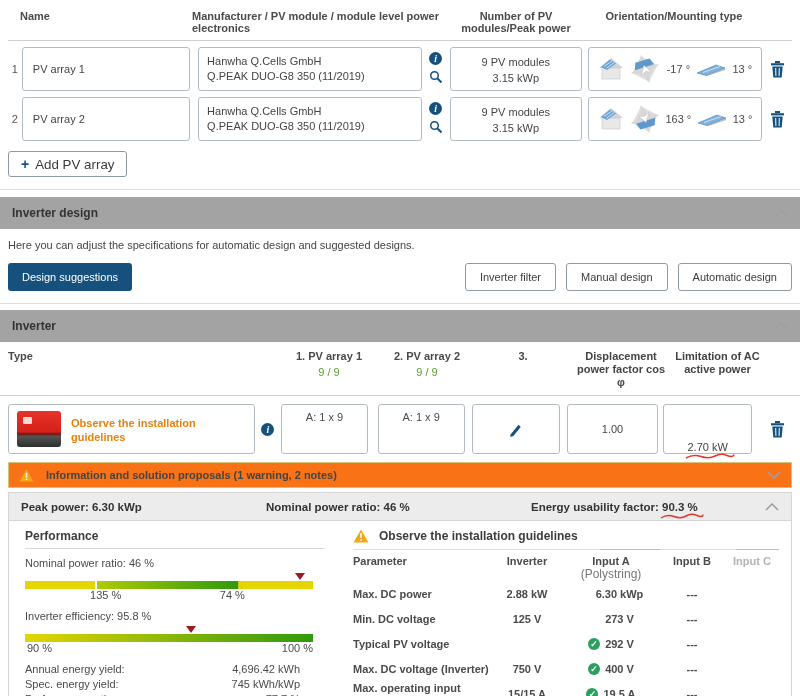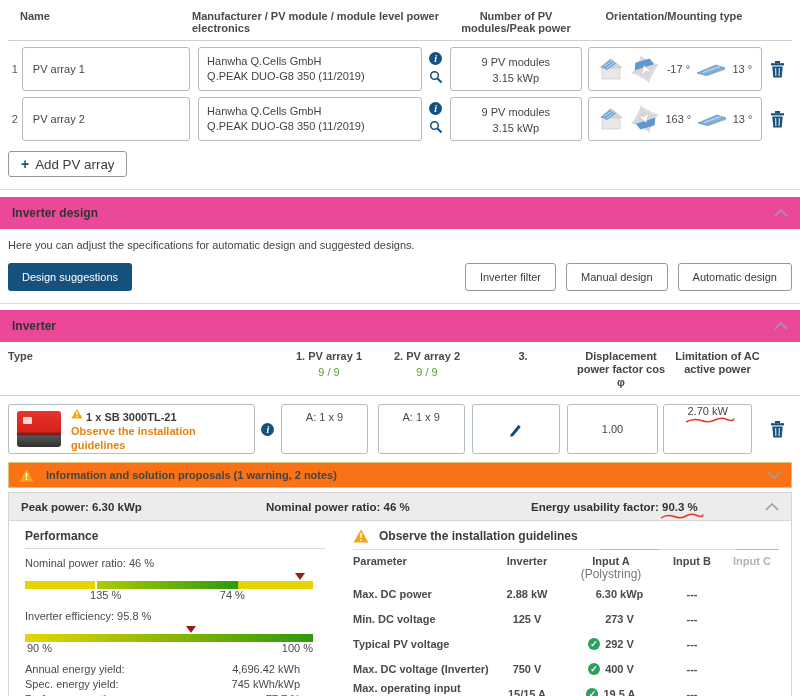--- a/index.html
+++ b/index.html
@@ -38,21 +38,21 @@
   .plus { color:#16517d; font-weight:bold; font-size:14px; line-height:1; }
 
   
   .info-ic { width:13px; height:13px; border-radius:50%; background:#16517d; color:#fff;
     font-family:"Liberation Serif", serif; font-style:italic; font-weight:bold; font-size:10px;
     display:flex; align-items:center; justify-content:center; }
   .deg { color:#4a4a4a; white-space:nowrap; }
   .compass-rot { display:inline-block; width:30px; height:30px; }
 
   
-  .band { height:32px; background:#ec4899; display:flex; align-items:center;
+  .band { height:32px; background:#a3a3a3; display:flex; align-items:center;
     justify-content:space-between; padding:0 12px; font-weight:bold; color:#333; font-size:12px; }
   .id-body { padding:10px 8px 12px 8px; }
   .btn-row { display:flex; justify-content:space-between; margin-top:12px; align-items:center; }
   .btn-primary { background:#16517d; color:#fff; border:none; border-radius:3px; height:28px;
     padding:0 14px; font-size:11px; cursor:pointer; font-family:inherit; }
   .btn-group { display:flex; gap:10px; }
   .btn-outline { background:#fff; border:1px solid #8f9aa3; color:#3c3c3c; border-radius:3px;
     height:28px; padding:0 14px; font-size:11px; cursor:pointer; font-family:inherit; }
 
   
@@ -74,21 +74,21 @@
     background:#f6d9d7; border-radius:1px; }
   .type-text { position:relative; line-height:14px; padding-top:2px; }
   .type-name { font-weight:bold; color:#3c3c3c; }
   .type-warn { color:#e8820c; font-weight:bold; }
   .warn-tri { display:inline-block; vertical-align:2px; }
   .iv-info { width:27px; display:flex; justify-content:center; }
   .arr-box { width:88px; height:50px; text-align:center; padding-top:6px; color:#4a4a4a; }
   .arr-box2 { margin-left:10px; }
   .pencil-box { width:90px; height:50px; margin-left:7px; display:flex; align-items:center; justify-content:center; }
   .cos-box { width:92px; height:50px; margin-left:7px; display:flex; align-items:center; justify-content:center; }
-  .lim-box { width:91px; height:50px; margin-left:5px; display:flex; align-items:flex-start; justify-content:center; }
+  .lim-box { width:91px; height:50px; margin-left:5px; display:flex; align-items:flex-end; justify-content:center; }
   .inv-trash { width:30px; display:flex; justify-content:center; margin-left:10px; }
 
   .squig { position:relative; display:inline-block; }
   .squig svg { position:absolute; left:-2px; bottom:-6px; }
 
   .warn-bar { margin:8px 8px 0 8px; height:26px; background:#f97316; border:1px solid #d9c477;
     display:flex; align-items:center; justify-content:space-between; padding:0 10px; cursor:pointer; }
   .warn-bar .wb-left { display:flex; align-items:center; gap:12px; font-weight:bold; color:#444; }
 
   
@@ -329,28 +329,20 @@
       </div>
       <div class="ih-col3">3.</div>
       <div class="ih-cos">Displacement power factor cos φ</div>
       <div class="ih-lim">Limitation of AC active power</div>
     </div>
 
     <div class="inv-row">
       <div class="box type-box">
         <div class="inv-img"></div>
         <div class="type-text">
-          <div>
-            <svg class="warn-tri" width="12" height="11" viewBox="0 0 16 14">
-                <polygon points="8,0.5 15.5,13.5 0.5,13.5" fill="#f3a712"></polygon>
-                <rect x="7.2" y="4" width="1.6" height="5" fill="#fff"></rect>
-                <rect x="7.2" y="10.3" width="1.6" height="1.6" fill="#fff"></rect>
-              </svg>
-            <span class="type-name">1 x SB 3000TL-21</span>
-          </div>
           <div class="type-warn">Observe the installation guidelines</div>
         </div>
       </div>
       <div class="iv-info">
           <span class="info-ic">i</span>
         </div>
       <div class="box arr-box"><span>A: 1 x 9</span></div>
       <div class="box arr-box arr-box2"><span>A: 1 x 9</span></div>
       <div class="box pencil-box">
         <svg width="15" height="15" viewBox="0 0 16 16">

